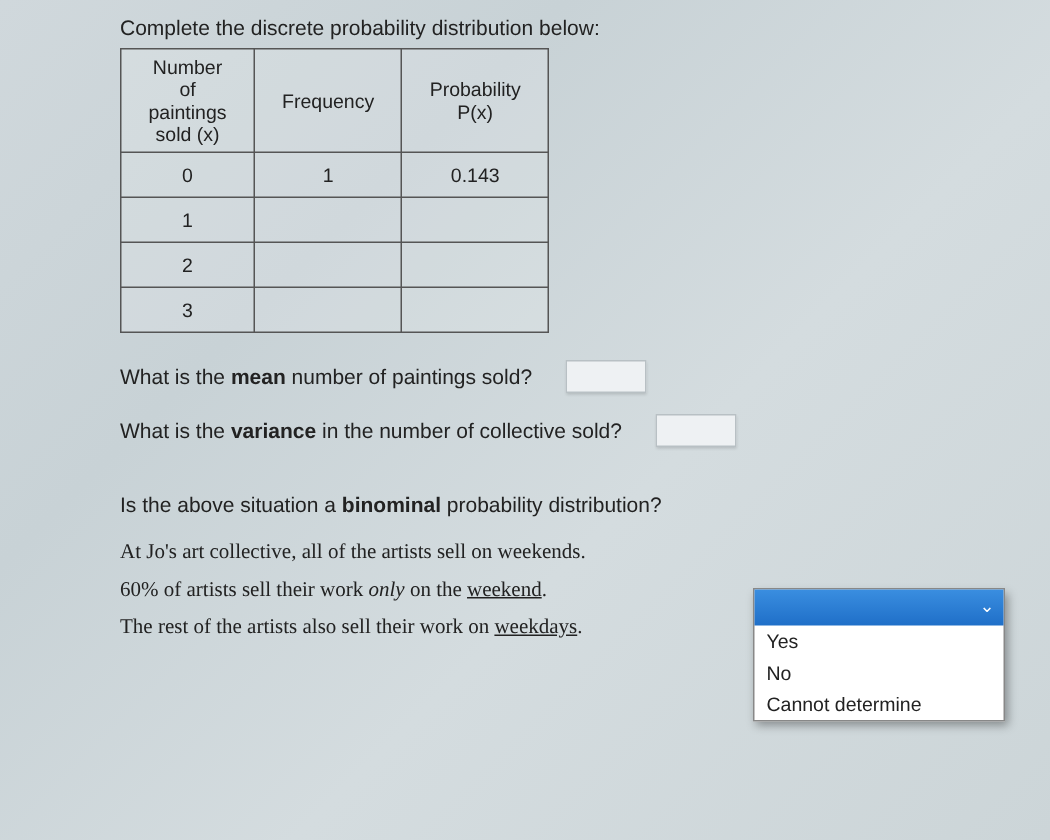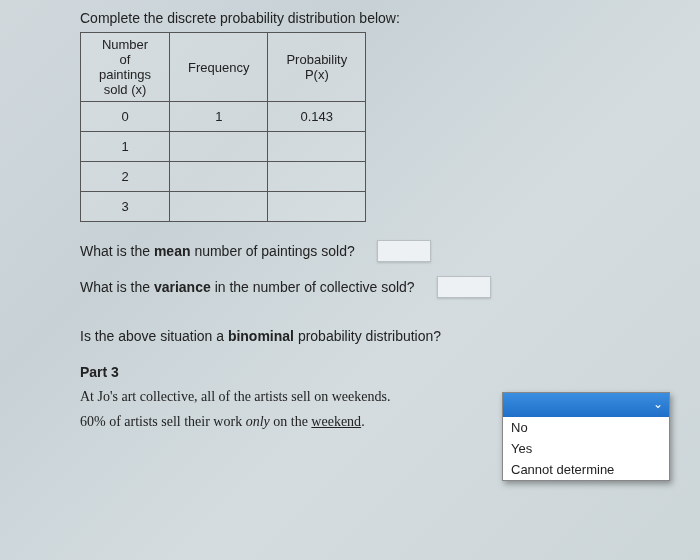--- a/index.html
+++ b/index.html
@@ -125,29 +125,31 @@
     </span>
     <span class="ans-box"></span>
   </div>
 
   <div class="qline" style="margin-top:30px">
     <span>
       <span>Is the above situation a </span><span class="bold">binominal</span><span> probability distribution?</span>
     </span>
   </div>
 
-  <p class="part-h">Part 3</p>
   <p class="body-p">At Jo's art collective, all of the artists sell on weekends.</p>
   <p class="body-p">
     <span>60% of artists sell their work </span><em>only</em><span> on the </span><span class="ul">weekend</span><span>.</span>
+  </p>
+  <p class="body-p">
+    <span>The rest of the artists also sell their work on </span><span class="ul">weekdays</span><span>.</span>
   </p>
 </div>
 
 <span class="cursor-icon">↖</span>
 
 <div class="dropdown">
   <div class="dd-top">
     <span class="chev">⌄</span>
   </div>
+  <div class="dd-item">Yes</div>
   <div class="dd-item">No</div>
-  <div class="dd-item">Yes</div>
   <div class="dd-item">Cannot determine</div>
 </div>
 
 </body></html>

